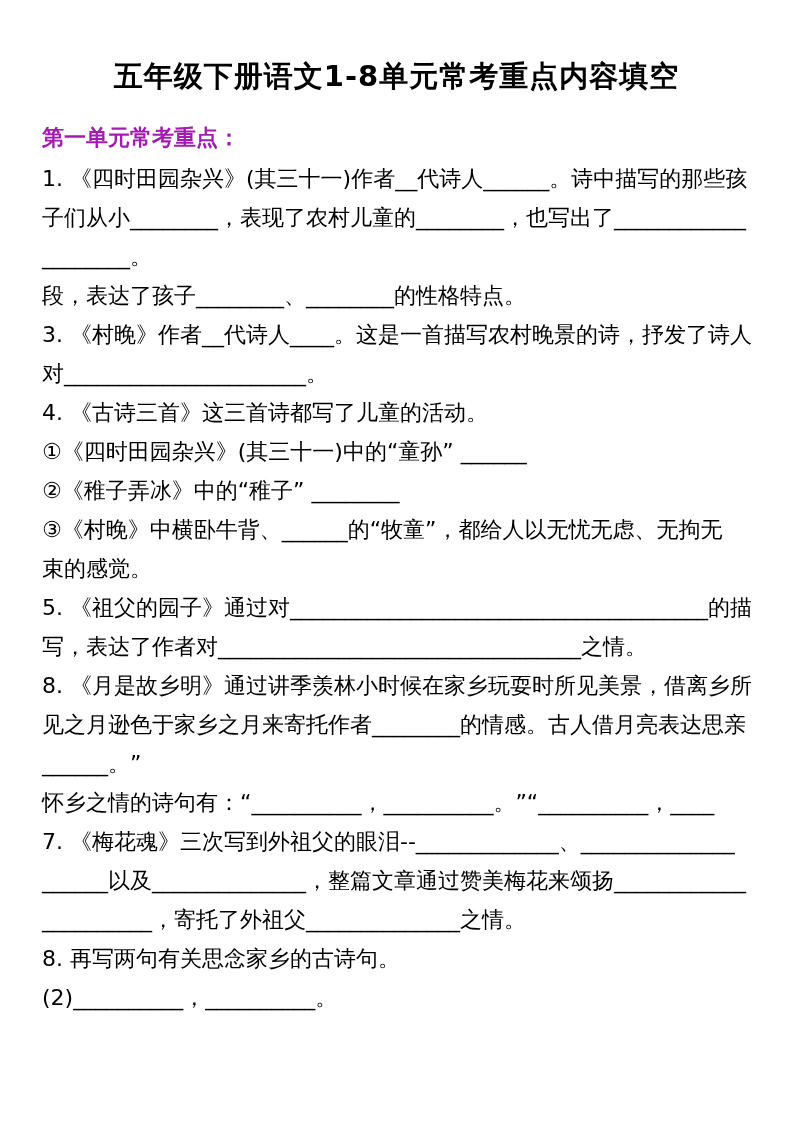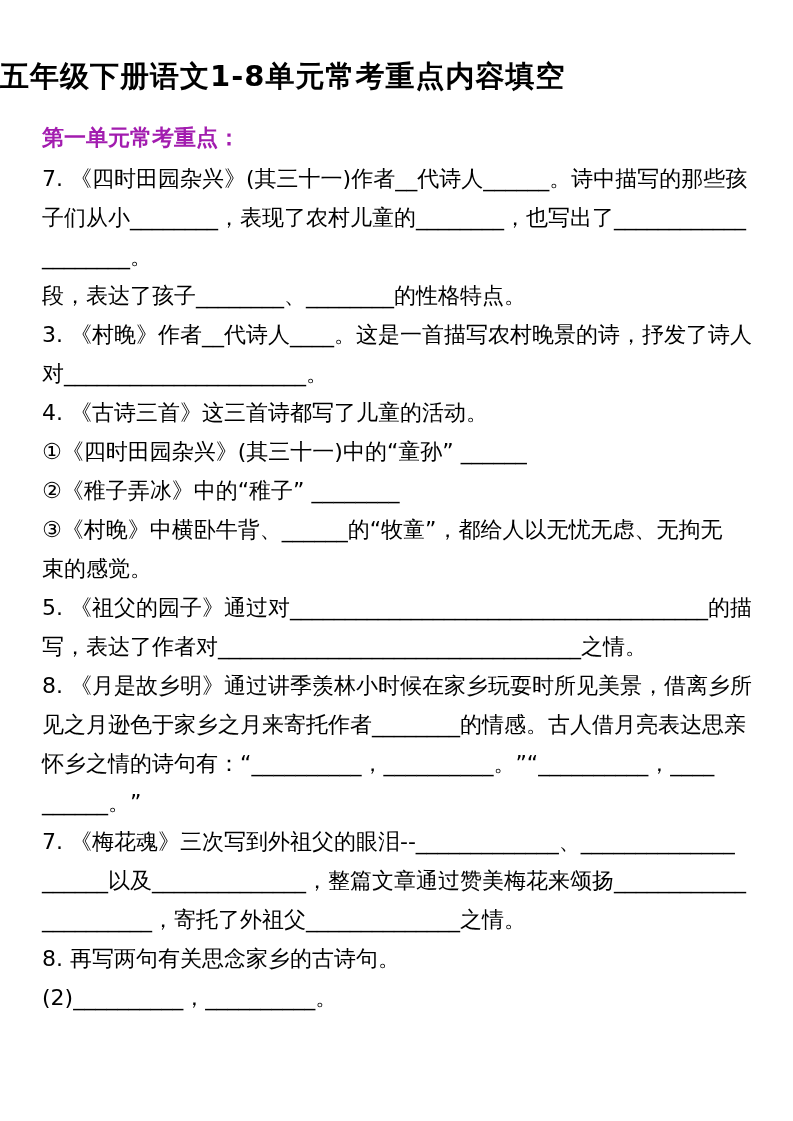--- a/index.html
+++ b/index.html
@@ -11,21 +11,21 @@
     position: relative;
     width: 793px;
     height: 1121px;
     background: #ffffff;
     overflow: hidden;
     font-family: "DejaVu Sans", "Liberation Sans", sans-serif;
     color: #000000;
   }
   .doc-title {
     padding-top: 55px;
-    text-align: left;
+    text-align: center;
     font-size: 29px;
     font-weight: bold;
     line-height: 42px;
     letter-spacing: 1px;
     white-space: nowrap;
   }
   .section-heading {
     margin: 26px 0 0 42px;
     font-size: 22px;
     font-weight: bold;
@@ -47,21 +47,21 @@
 
 <div class="page" style="background: rgb(255, 255, 255); color: rgb(0, 0, 0);">
 
   <div class="doc-title">五年级下册语文1-8单元常考重点内容填空</div>
 
   <div class="section-heading" style="color: #a21caf;">第一单元常考重点：</div>
 
   <div class="content">
 
     <div>
-      <div class="line">7. 《四时田园杂兴》(其三十一)作者__代诗人______。诗中描写的那些孩</div>
+      <div class="line">1. 《四时田园杂兴》(其三十一)作者__代诗人______。诗中描写的那些孩</div>
       <div class="line">子们从小________，表现了农村儿童的________，也写出了____________</div>
       <div class="line">________。</div>
     </div>
 
     <div>
       <div class="line">段，表达了孩子________、________的性格特点。</div>
     </div>
 
     <div>
       <div class="line">3. 《村晚》作者__代诗人____。这是一首描写农村晚景的诗，抒发了诗人</div>
@@ -77,22 +77,22 @@
     </div>
 
     <div>
       <div class="line">5. 《祖父的园子》通过对______________________________________的描</div>
       <div class="line">写，表达了作者对_________________________________之情。</div>
     </div>
 
     <div>
       <div class="line">8. 《月是故乡明》通过讲季羡林小时候在家乡玩耍时所见美景，借离乡所</div>
       <div class="line">见之月逊色于家乡之月来寄托作者________的情感。古人借月亮表达思亲</div>
+      <div class="line">______。”</div>
       <div class="line">怀乡之情的诗句有：“__________，__________。”“__________，____</div>
-      <div class="line">______。”</div>
     </div>
 
     <div>
       <div class="line">7. 《梅花魂》三次写到外祖父的眼泪--_____________、______________</div>
       <div class="line">______以及______________，整篇文章通过赞美梅花来颂扬____________</div>
       <div class="line">__________，寄托了外祖父______________之情。</div>
     </div>
 
     <div>
       <div class="line">8. 再写两句有关思念家乡的古诗句。</div>

